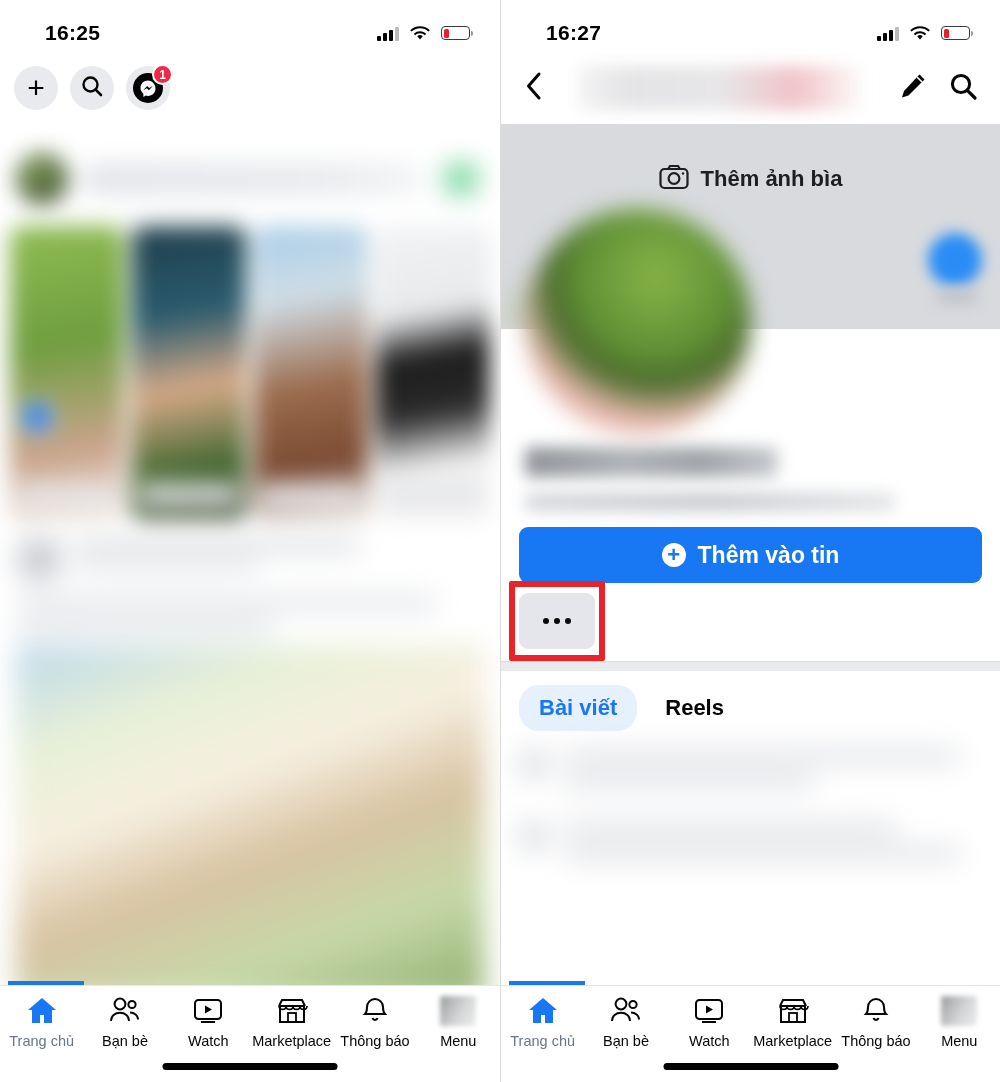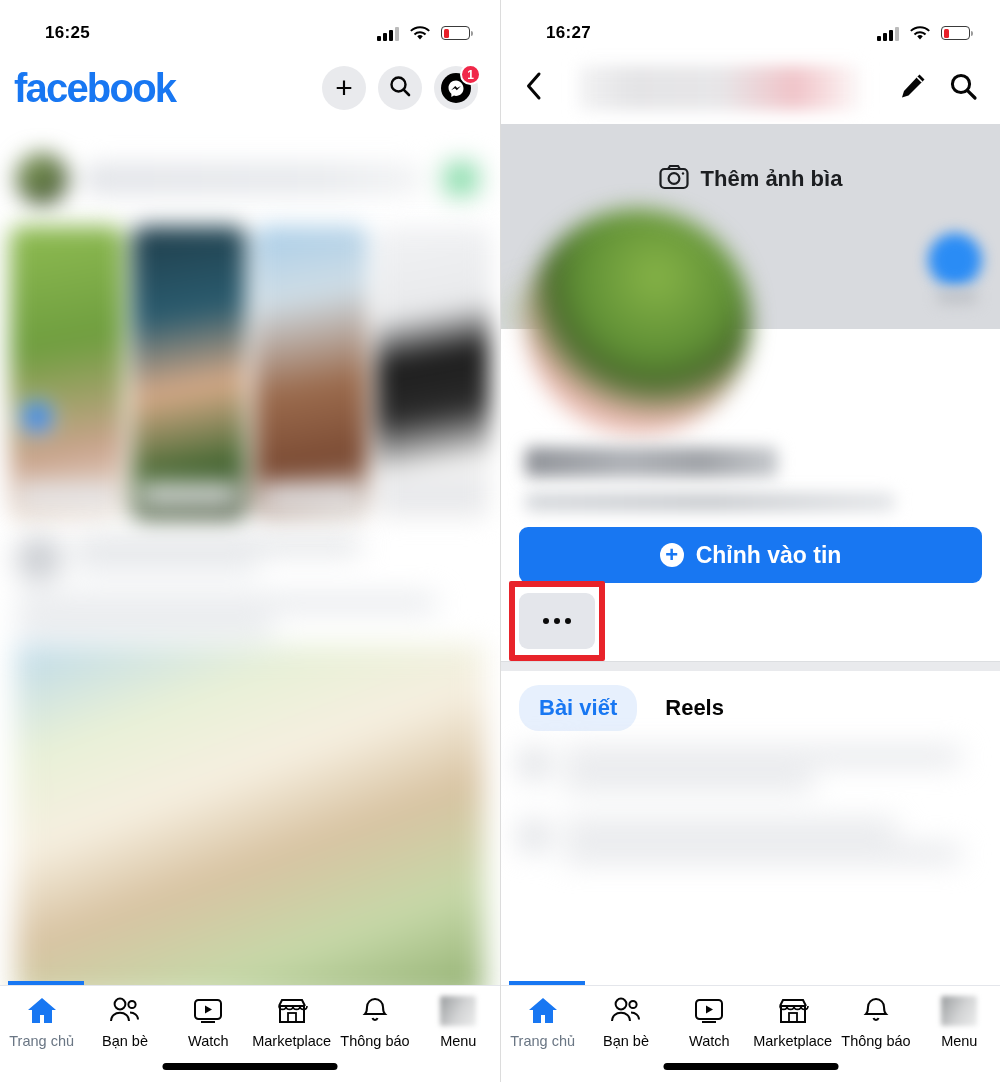--- a/index.html
+++ b/index.html
@@ -24,21 +24,21 @@
   .phone.right { border-left: 1px solid #dcdcdc; }
 
   
   .statusbar {
     height: 52px;
     display: flex; align-items: center;
     justify-content: space-between;
     padding: 14px 30px 0 45px;
   }
   .status-time {
-    font-size: 17px; font-weight: bold; color: #000;
+    font-size: 21px; font-weight: bold; color: #000;
     letter-spacing: .3px;
   }
   .status-icons { display: flex; align-items: center; gap: 11px; }
   .signal { display: flex; align-items: flex-end; gap: 2px; height: 15px; }
   .signal i { width: 4px; background: #000; border-radius: 1px; display: block; }
   .signal i:nth-child(1) { height: 5px; }
   .signal i:nth-child(2) { height: 8px; }
   .signal i:nth-child(3) { height: 11px; }
   .signal i:nth-child(4) { height: 14px; background: #bbb; }
   .wifi { width: 20px; height: 15px; position: relative; }
@@ -267,21 +267,20 @@
               <path d="M10 2.2C6.7 2.2 3.7 3.5 1.5 5.6L.2 4.25A14 14 0 0 1 10 .3c3.85 0 7.35 1.52 9.9 4l-1.35 1.3A12 12 0 0 0 10 2.2z" fill="#000"></path>
             </svg>
         </div>
         <div class="battery">
             <div class="lvl" style="width:22%"></div>
           </div>
       </div>
     </div>
 
     <div class="appbar">
-      <div class="fb-logo">facebook</div>
       <div class="appbar-actions">
         <div class="circle-btn">
           <span class="plus-glyph">+</span>
         </div>
         <div class="circle-btn">
           <span>
             <svg width="24" height="24" viewBox="0 0 24 24">
                 <circle cx="10.5" cy="10.5" r="7" stroke="#050505" stroke-width="2.4" fill="none"></circle>
                 <line x1="15.6" y1="15.6" x2="21" y2="21" stroke="#050505" stroke-width="2.6" stroke-linecap="round"></line>
               </svg>
@@ -465,21 +464,21 @@
       <div class="avatar-side2"></div>
 
       <div class="name-block">
         <div class="name-blur"></div>
         <div class="sub-blur"></div>
       </div>
 
       <div class="action-area">
         <div class="btn-primary">
           <span class="plus-circ">+</span>
-          <span>Chỉnh vào tin</span>
+          <span>Thêm vào tin</span>
         </div>
         <div class="btn-row">
           <div class="btn-more-wrap">
             <div class="btn-more">
               <span></span>
               <span></span>
               <span></span>
             </div>
             <div class="hl-box"></div>
           </div>

